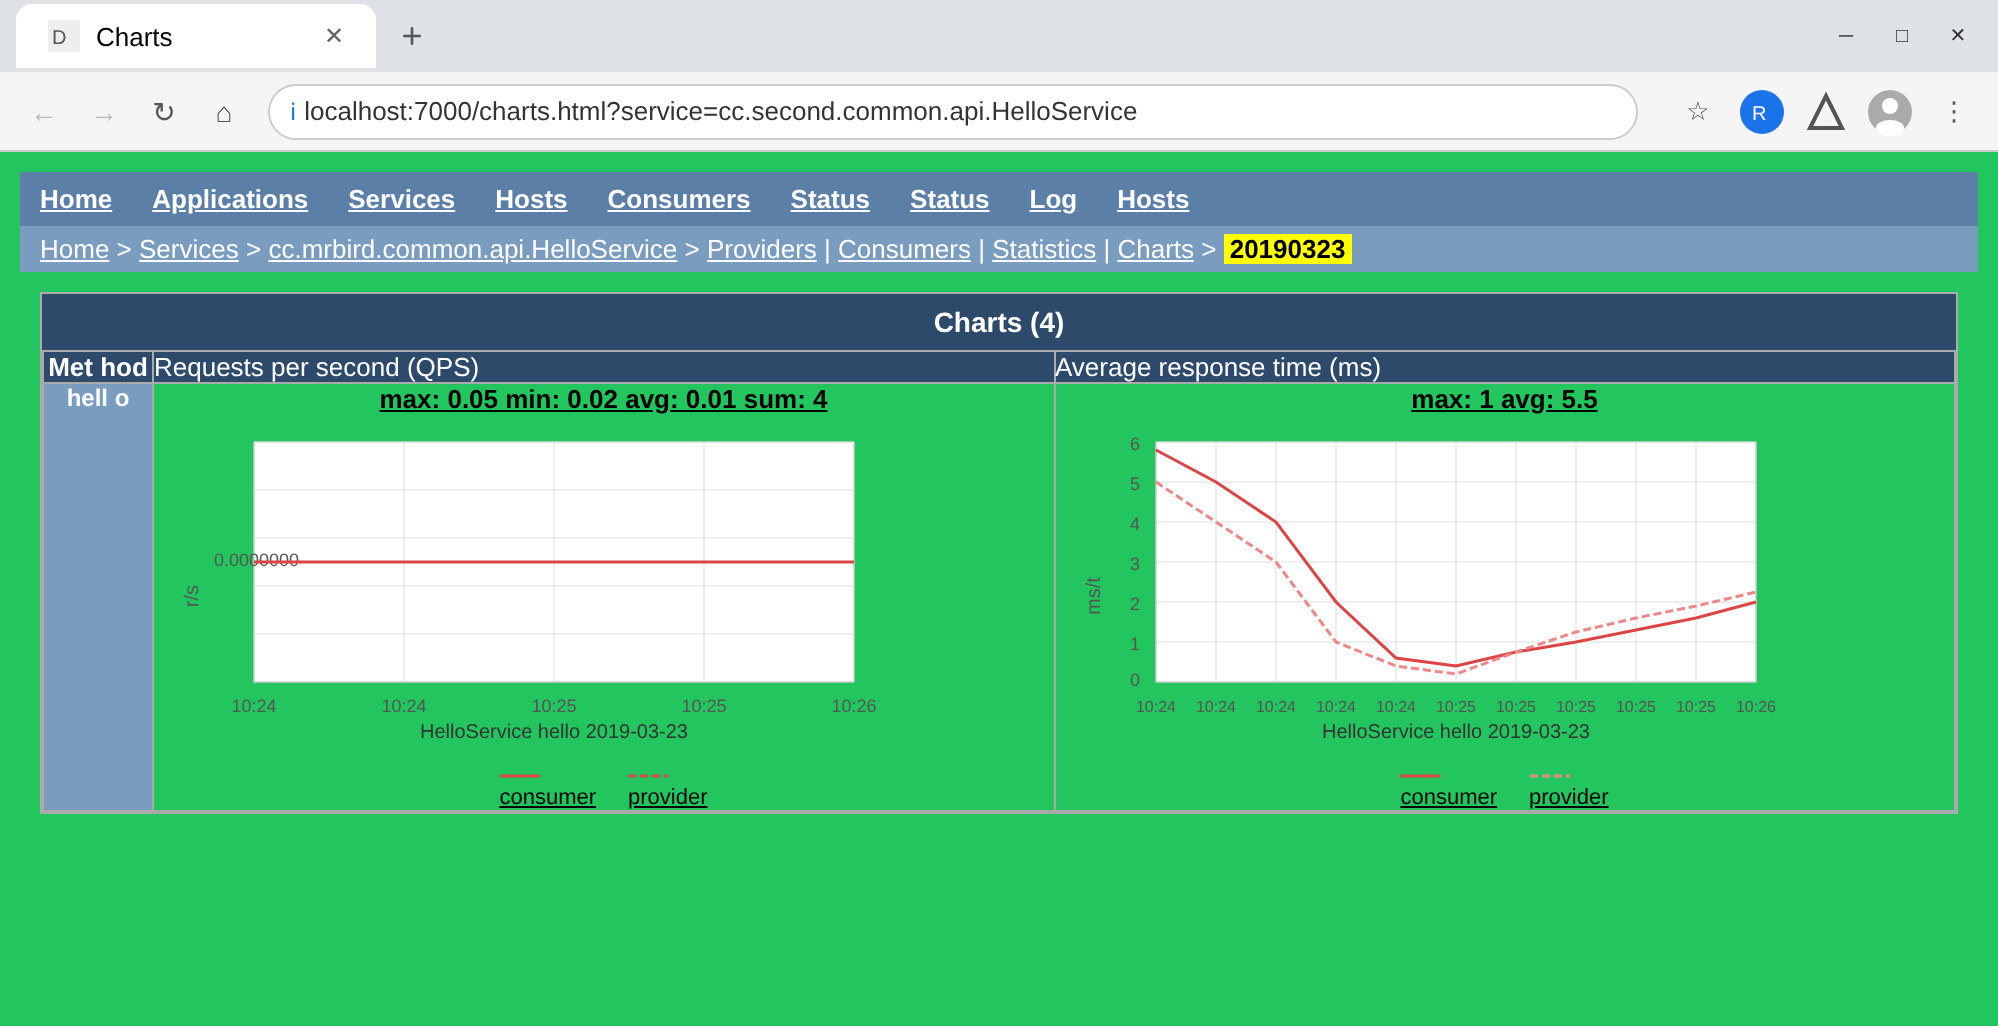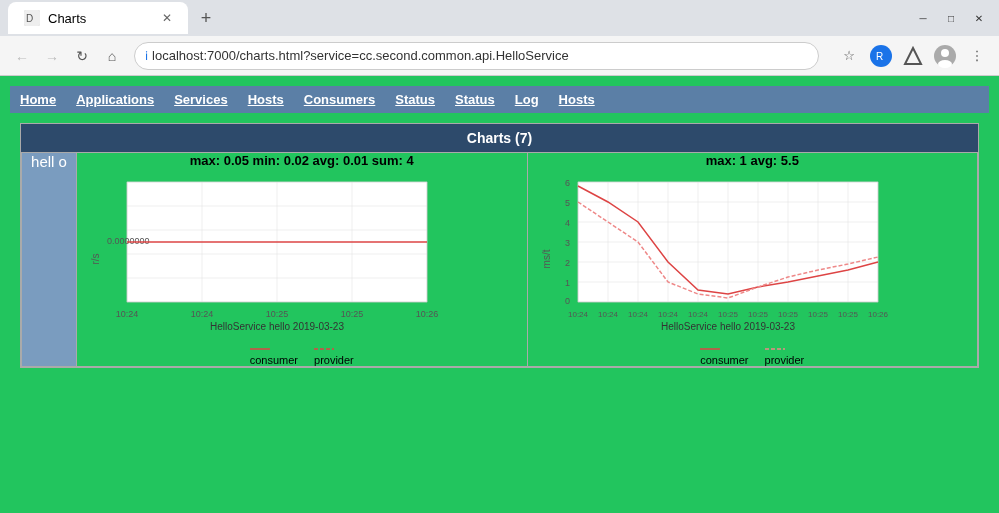--- a/index.html
+++ b/index.html
@@ -39,22 +39,22 @@
 
     
     .main-container { border: 1px solid #aaa; margin: 10px; }
     .section-title { background: #2d4a6b; color: white; text-align: center; padding: 6px; font-size: 14px; font-weight: bold; }
 
     
     .charts-table { width: 100%; border-collapse: collapse; }
     .charts-table td { border: 1px solid #aaa; vertical-align: top; padding: 0; }
     .method-header { background: #2d4a6b; color: white; padding: 8px; font-size: 13px; font-weight: bold; width: 55px; text-align: center; }
     .chart-header { background: #2d4a6b; color: white; padding: 8px 12px; font-size: 13px; }
-    .method-cell { background: #7a9cbf; color: white; padding: 8px; font-size: 15px; font-weight: normal; text-align: center; vertical-align: middle; width: 55px; }
-    .chart-cell { padding: 4px; }
+    .method-cell { background: #7a9cbf; color: white; padding: 8px; font-size: 12px; font-weight: bold; text-align: center; vertical-align: middle; width: 55px; }
+    .chart-cell { padding: 4px; text-decoration: underline; }
     .chart-stats { text-align: center; font-size: 13px; font-weight: bold; margin-bottom: 4px; }
 
     
     .chart-container { width: 100%; }
 
     svg { display: block; }
   </style>
 </head>
 <body>
 
@@ -123,26 +123,41 @@
         <a>Services</a>
         <a>Hosts</a>
         <a>Consumers</a>
         <a>Status</a>
         <a>Status</a>
         <a>Log</a>
         <a>Hosts</a>
       </div>
     </div>
 
+    <div class="breadcrumb">
+      <a>Home</a> &gt; 
+      <a>Services</a> &gt; 
+      <a>cc.mrbird.common.api.HelloService</a> &gt; 
+      <a>Providers</a> | 
+      <a>Consumers</a> | 
+      <a>Statistics</a> | 
+      <a>Charts</a> &gt; 
+      <span class="highlight">20190323</span>
+    </div>
 
     <div class="main-container">
-      <div class="section-title">Charts (7)</div>
+      <div class="section-title">Charts (4)</div>
 
       <table class="charts-table">
         <tbody>
+            <tr>
+          <td class="method-header">Met hod</td>
+          <td class="chart-header">Requests per second (QPS)</td>
+          <td class="chart-header">Average response time (ms)</td>
+        </tr>
         <tr>
           <td class="method-cell">hell o</td>
 
           <td class="chart-cell">
             <div class="chart-stats">max: 0.05 min: 0.02 avg: 0.01 sum: 4</div>
             <div class="chart-container">
               <svg width="370" height="170" viewBox="0 0 370 170">
 
                 <rect x="50" y="10" width="300" height="120" fill="white" stroke="#ccc" stroke-width="0.5"></rect>
 

